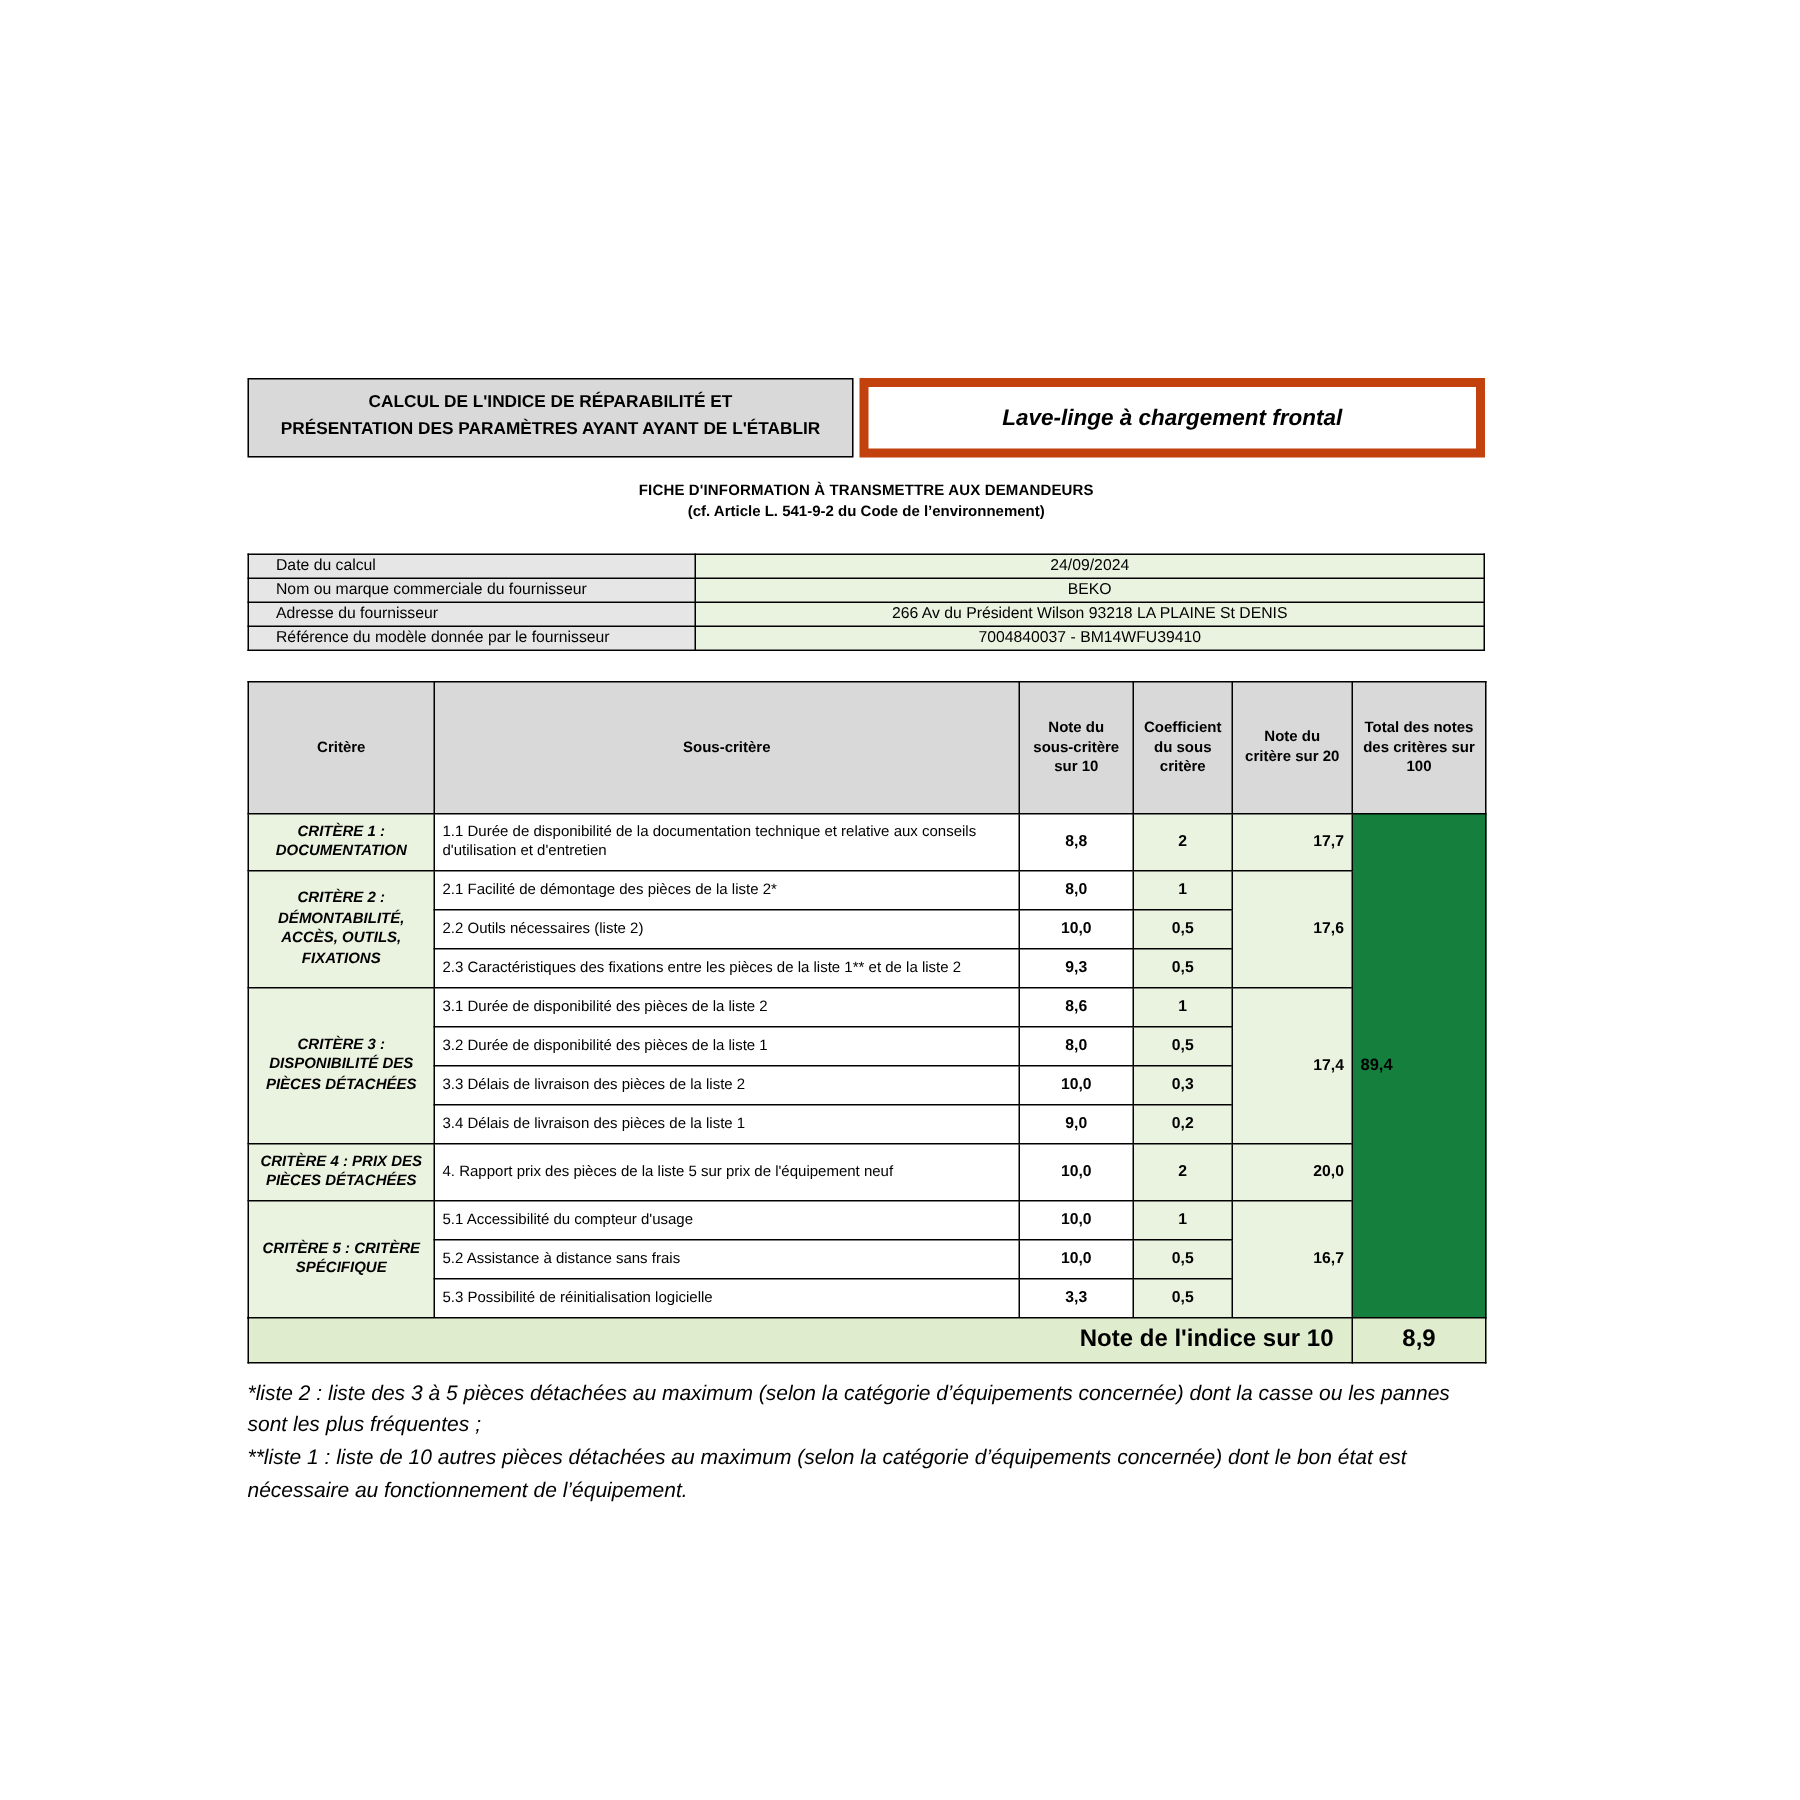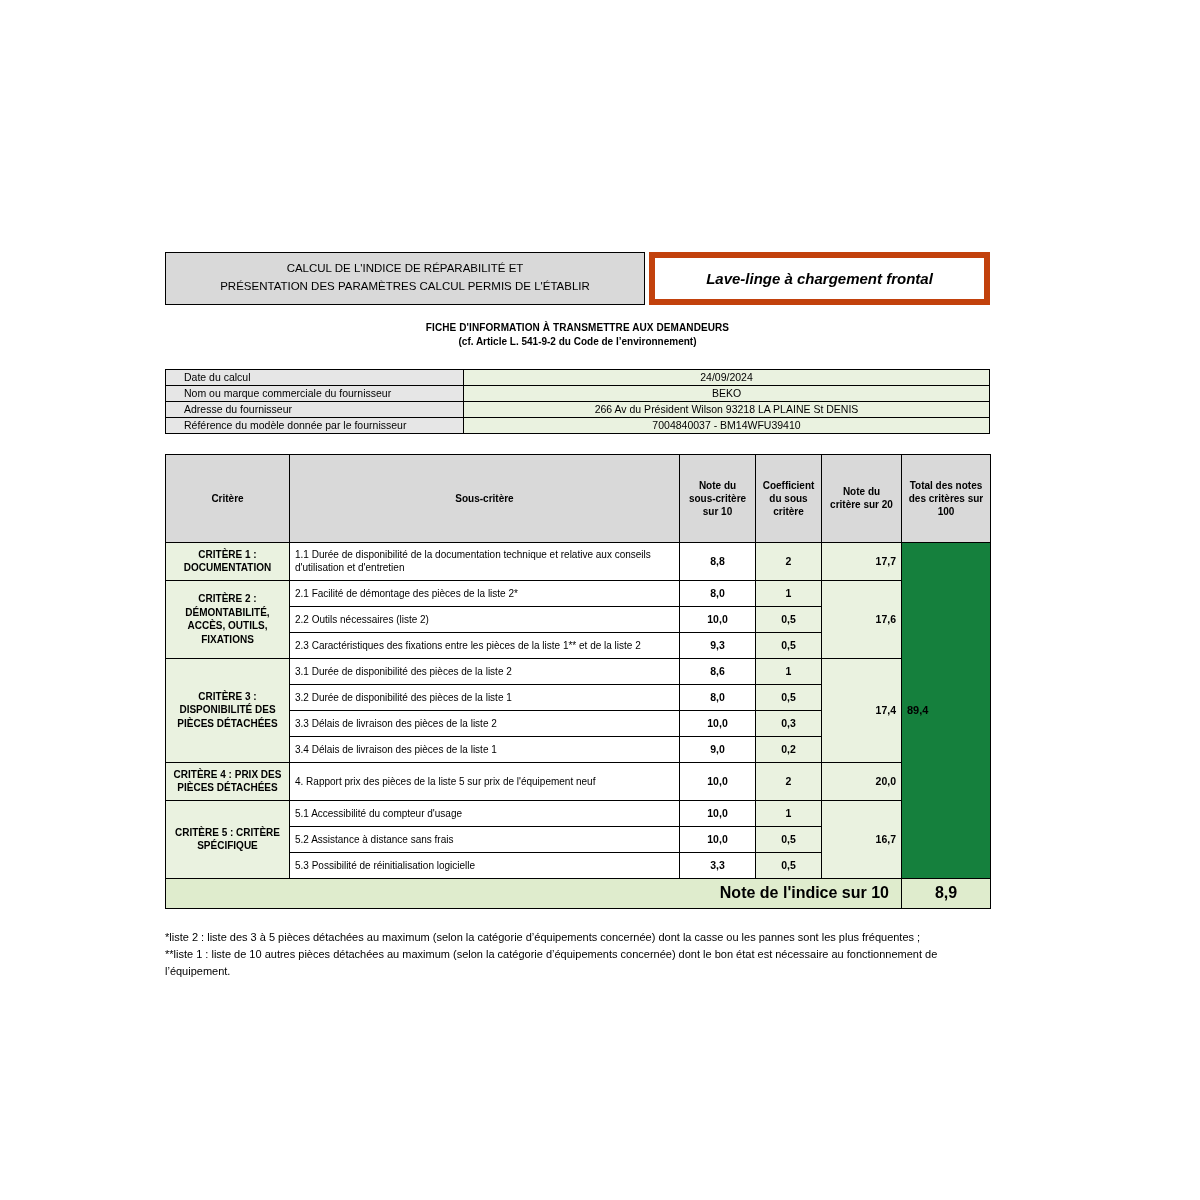--- a/index.html
+++ b/index.html
@@ -21,25 +21,25 @@
     width: 825px;
   }
 
   
   .title-row {
     display: flex;
     align-items: stretch;
     width: 825px;
   }
   .title-main {
-    width: 480px;
+    width: 404px;
     border: 1px solid #000;
     background: #d9d9d9;
     text-align: center;
-    font-weight: normal;
+    font-weight: bold;
     font-size: 11.5px;
     line-height: 1.55;
     padding: 7px 4px 8px;
     box-sizing: border-box;
   }
   .title-spacer {
     width: 4px;
   }
   .title-product {
     flex: 1;
@@ -117,20 +117,21 @@
   .col-coef   { width:  66px; }
   .col-n20    { width:  80px; }
   .col-tot    { width:  89px; }
 
   td.crit {
     background: #eaf2e0;
     font-weight: bold;
     font-size: 10px;
     text-align: center;
     line-height: 1.35;
+    font-style: italic;
   }
   td.sub {
     background: #ffffff;
     text-align: left;
     font-size: 10px;
     line-height: 1.3;
   }
   td.num {
     background: #ffffff;
     text-align: center;
@@ -180,35 +181,36 @@
   }
   .final td.final-value {
     width: 89px;
     text-align: center;
     font-weight: bold;
     font-size: 16px;
   }
 
   
   .notes {
-    margin-top: 20px;
+    margin-top: 9px;
     width: 815px;
-    font-size: 11px;
+    font-style: italic;
+    font-size: 14px;
     line-height: 1.55;
   }
 </style>
 </head>
 <body>
 
 <div class="sheet">
 
   <div class="title-row">
     <div class="title-main">
       <div>CALCUL DE L'INDICE DE RÉPARABILITÉ ET</div>
-      <div>PRÉSENTATION DES PARAMÈTRES CALCUL PERMIS DE L'ÉTABLIR</div>
+      <div>PRÉSENTATION DES PARAMÈTRES AYANT AYANT DE L'ÉTABLIR</div>
     </div>
     <div class="title-spacer"></div>
     <div class="title-product">Lave-linge à chargement frontal</div>
   </div>
 
   <div class="subtitle">
     <div>FICHE D'INFORMATION À TRANSMETTRE AUX DEMANDEURS</div>
     <div>(cf. Article L. 541-9-2 du Code de l’environnement)</div>
   </div>
 

